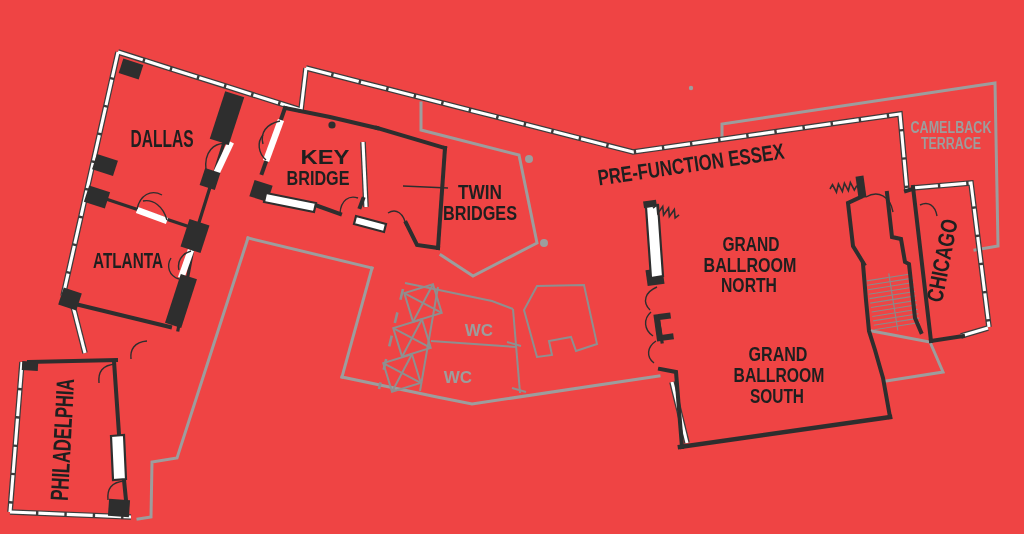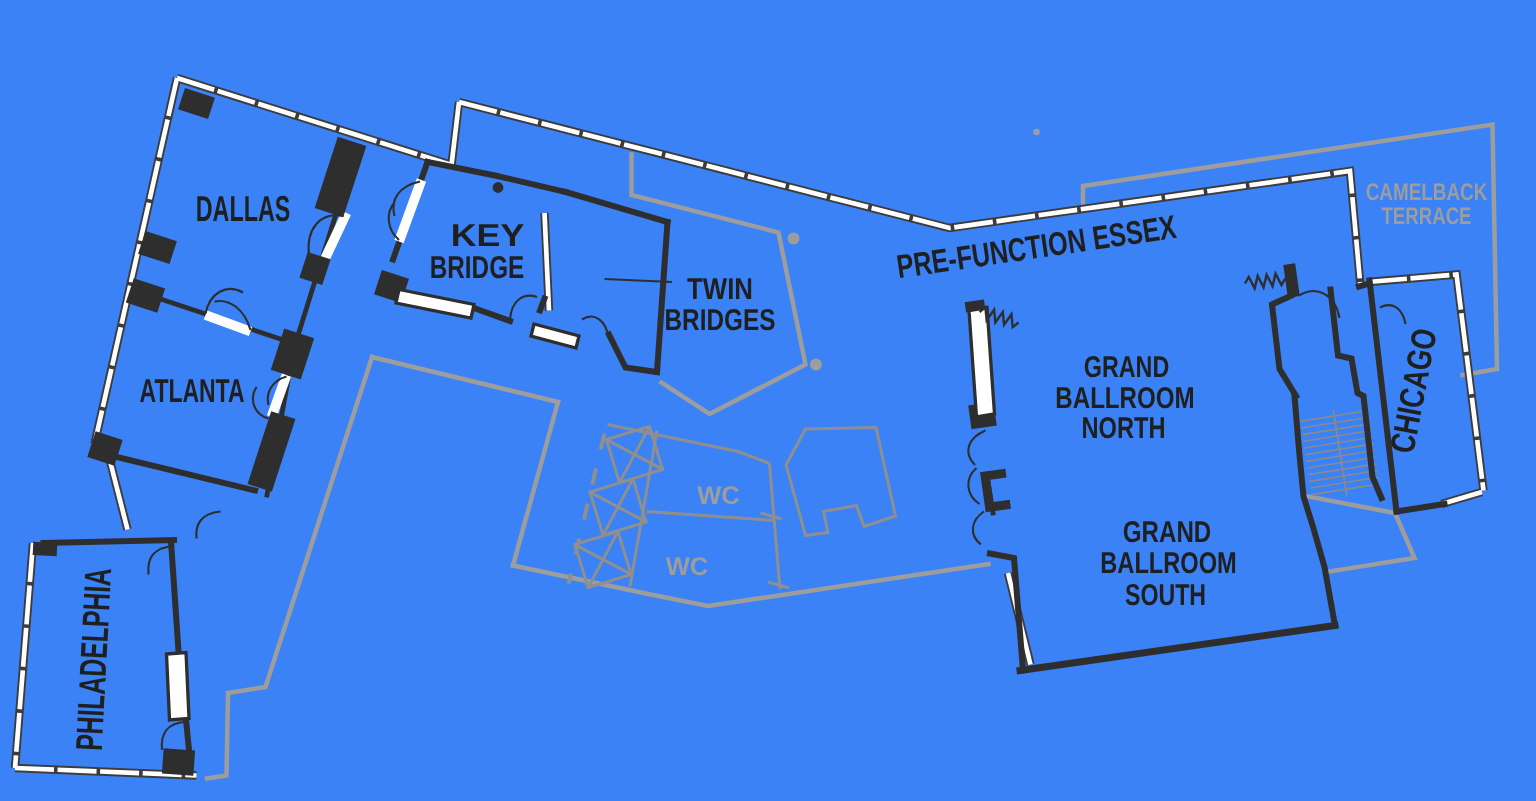--- a/index.html
+++ b/index.html
@@ -1,16 +1,16 @@
 <!DOCTYPE html>
 <html><head>
 <meta charset="utf-8">
 <style>
   html,body{margin:0;padding:0;background:#ffffff;}
-  .stage{position:relative;width:1024px;height:534px;background:#3b82f6;overflow:hidden;}
+  .stage{position:relative;width:1024px;height:534px;background:#ef4444;overflow:hidden;}
   svg{display:block;}
   path,polyline,line,polygon,rect{vector-effect:none;}
   .gray{stroke:#9d9d9d;stroke-width:3;fill:none;stroke-linejoin:miter;stroke-linecap:square;}
   .graythin{stroke:#8f8f8f;stroke-width:2;fill:none;}
   .dashwall{stroke:#8f8f8f;stroke-width:2.6;fill:none;stroke-dasharray:11 13;}
   .wall{stroke:#2e2e2e;stroke-width:4;fill:none;stroke-linecap:square;stroke-linejoin:miter;}
   .wallthin{stroke:#2e2e2e;stroke-width:3.2;fill:none;stroke-linecap:square;}
   .wallheavy{stroke:#2e2e2e;stroke-width:4.6;fill:none;stroke-linecap:square;}
   .winb{stroke:#3c3c3c;stroke-width:5.6;fill:none;stroke-linecap:butt;stroke-linejoin:miter;}
   .wint{stroke:#ffffff;stroke-width:3.1;fill:none;stroke-linecap:butt;stroke-dasharray:26 2.4;}

